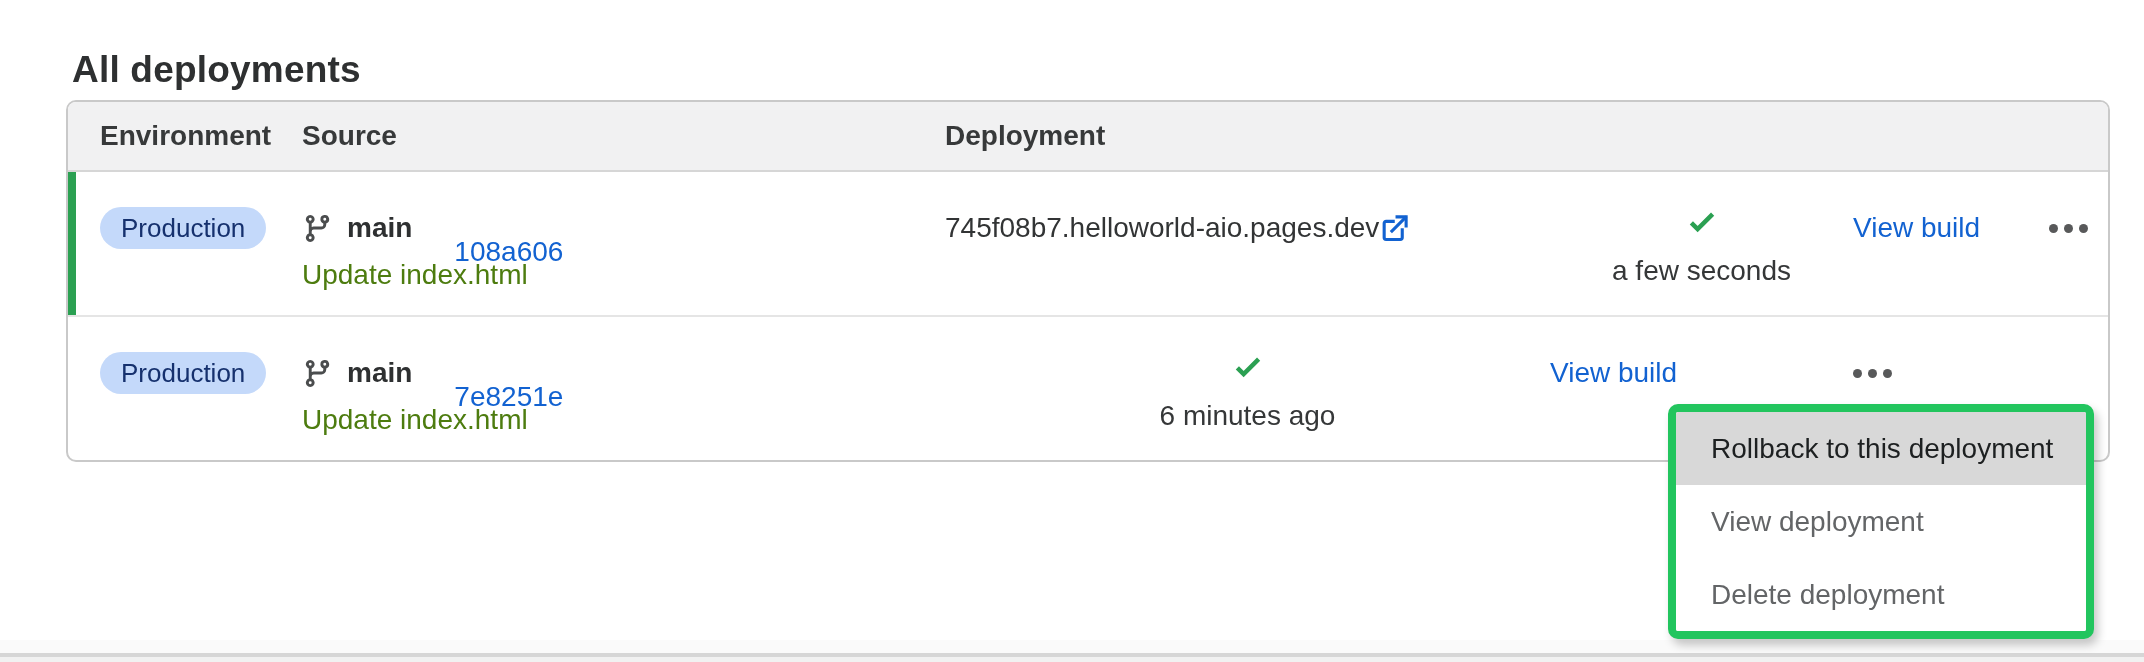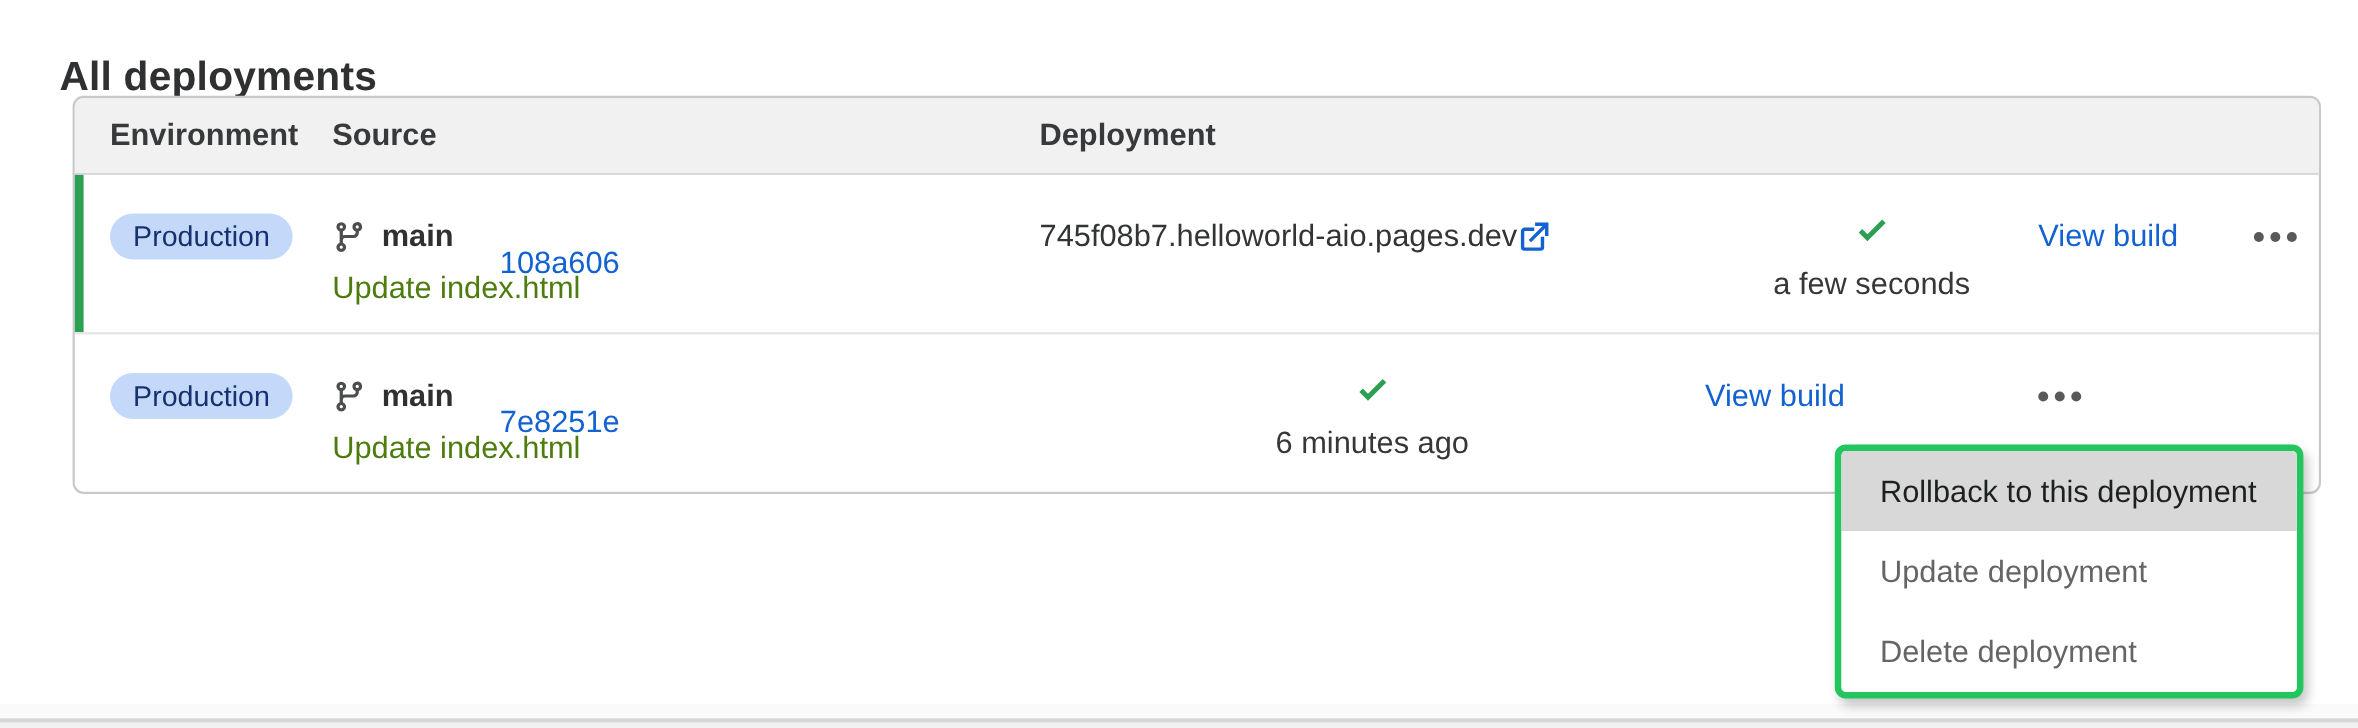--- a/index.html
+++ b/index.html
@@ -5,28 +5,28 @@
   html,body { margin:0; padding:0; }
   body {
     width:2144px; height:662px;
     background:#ffffff;
     font-family:"Liberation Sans", sans-serif;
     position:relative;
     overflow:hidden;
   }
 
   .page-title {
-    position:absolute; left:54px; top:24px;
+    position:absolute; left:72px; top:24px;
     font-size:37px; font-weight:600; color:#2e3031;
     letter-spacing:.2px;
   }
 
   
   .deploy-table {
-    position:absolute; left:66px; top:87px;
+    position:absolute; left:66px; top:100px;
     width:2044px; height:362px;
     border:2px solid #c9c9c9; border-radius:10px;
     box-sizing:border-box; background:#fff;
   }
   .thead {
     display:grid; grid-template-columns:202px 643px 605px 1fr;
     align-items:center; height:70px;
     background:#f1f1f2;
     border-bottom:2px solid #d6d6d6;
     border-radius:8px 8px 0 0;
@@ -67,21 +67,21 @@
 
   .view-build { font-size:28px; color:#1262d1; text-decoration:none; cursor:pointer;text-align:right; }
 
   .dots-btn { display:flex; gap:6px; align-items:center; height:44px;
               background:none; border:none; cursor:pointer; padding:0; }
   .dots-btn i { width:9px; height:9px; border-radius:50%; background:#58595a; display:block; }
 
   
   .ctx-menu {
     position:absolute; left:1668px; top:404px; width:426px;
-    background:#fff; border:6px solid #22c55e; border-radius:10px;
+    background:#fff; border:8px solid #22c55e; border-radius:10px;
     box-sizing:border-box; overflow:hidden;
     box-shadow:4px 6px 10px rgba(0,0,0,.22);
     z-index:5;
   }
   .ctx-item {
     height:73px; display:flex; align-items:center;
     padding-left:35px; font-size:28px; color:#636567;
     background:#fff; cursor:pointer; white-space:nowrap;
   }
   .ctx-item.hovered { background:#d8d8d8; color:#1d2021; }
@@ -196,19 +196,19 @@
         <i></i>
           <i></i>
           <i></i>
       </button>
     </div>
   </div>
 </div>
 
 <div class="ctx-menu">
   <div class="ctx-item hovered">Rollback to this deployment</div>
-  <div class="ctx-item">Update deployment</div>
+  <div class="ctx-item">View deployment</div>
   <div class="ctx-item">Delete deployment</div>
 </div>
 
 <div class="bottom-band"></div>
 <div class="bottom-line"></div>
 <div class="bottom-rest"></div>
 
 </body></html>

